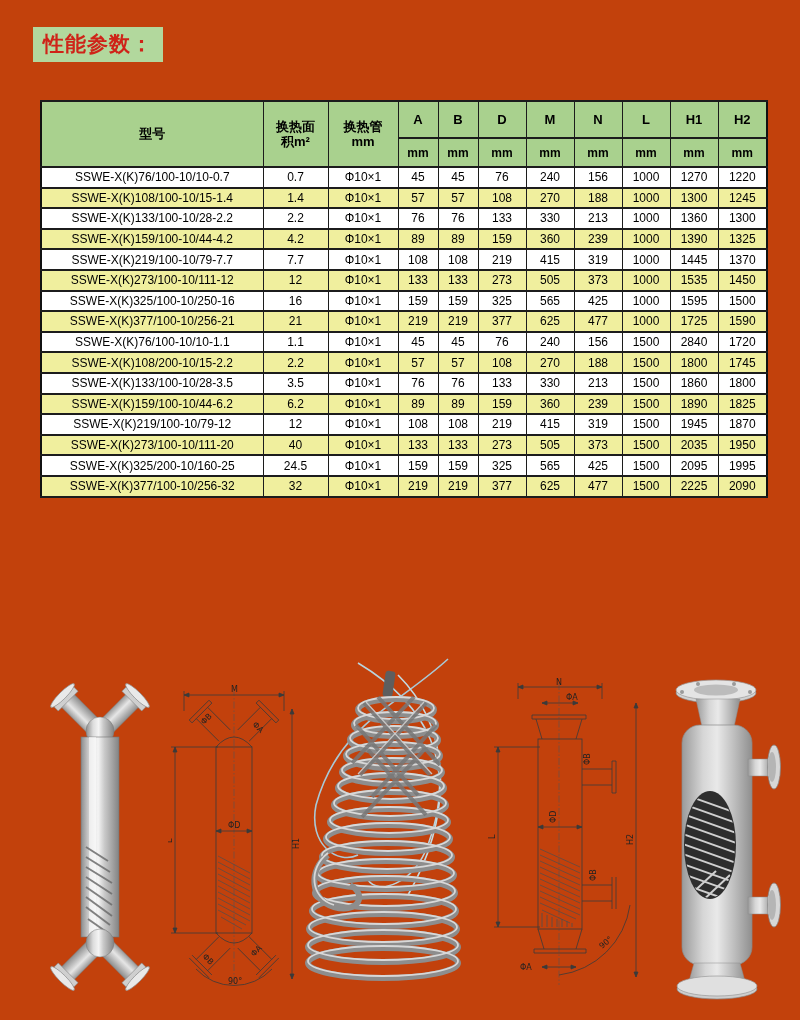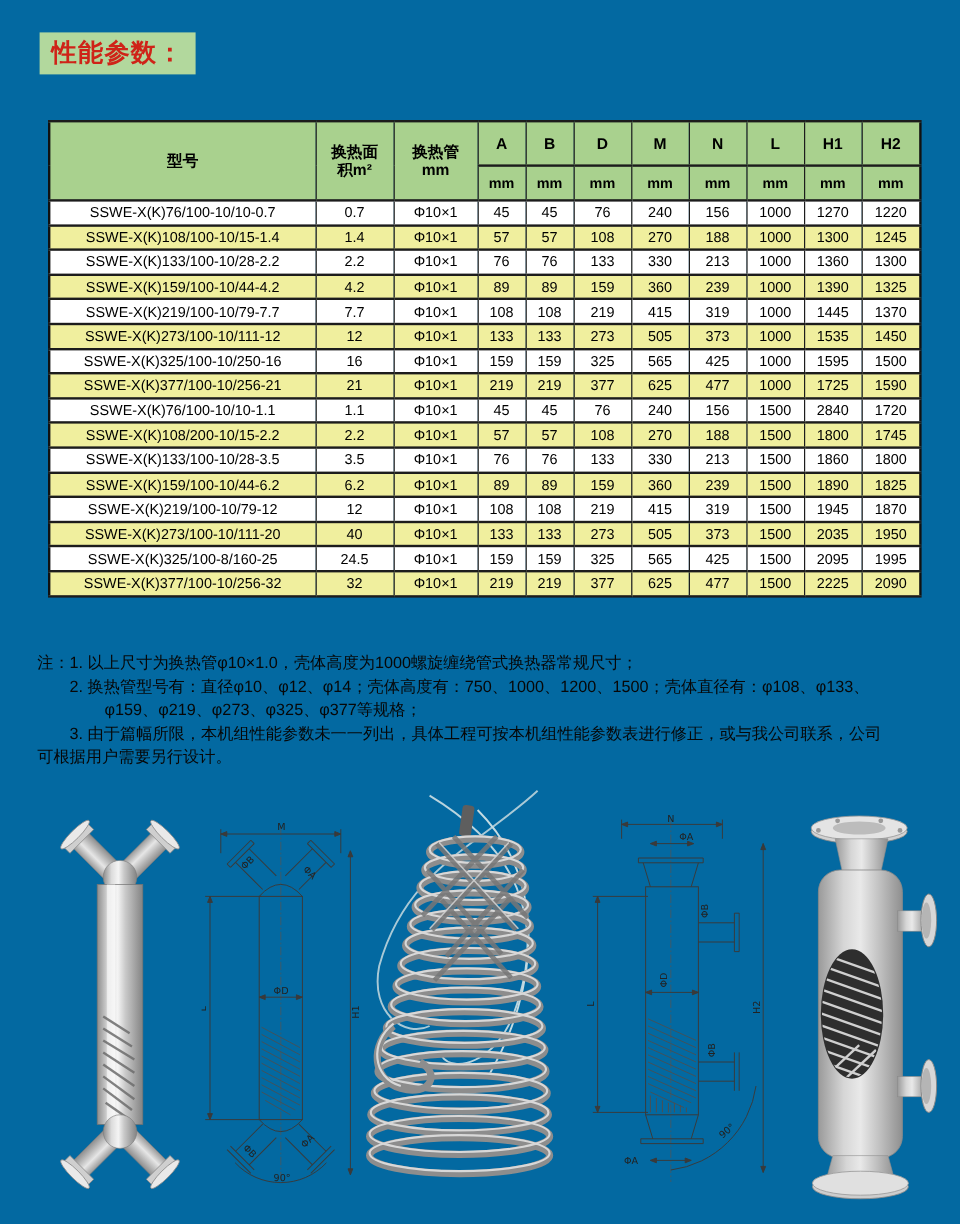--- a/index.html
+++ b/index.html
@@ -1,18 +1,18 @@
 <!DOCTYPE html>
 <html><head>
 <meta charset="utf-8">
 <style>
   * { box-sizing: border-box; margin: 0; padding: 0; }
   html, body { width: 800px; background: #ffffff; }
   body { font-family: "Liberation Sans", "DejaVu Sans", sans-serif; }
-  .page { position: relative; width: 800px; height: 1020px; background: #0369a1; overflow: hidden; }
+  .page { position: relative; width: 800px; height: 1020px; background: #c2410c; overflow: hidden; }
 
   
   .title-box {
     position: absolute; left: 33px; top: 27px;
     background: #b2d89d; padding: 3px 10px 4px 10px;
     color: #cf2318; font-weight: bold; font-size: 21px; letter-spacing: 1px;
   }
 
   
   table.spec { position: absolute; left: 40px; top: 100px; width: 726px;
@@ -280,21 +280,21 @@
           <td>133</td>
           <td>133</td>
           <td>273</td>
           <td>505</td>
           <td>373</td>
           <td>1500</td>
           <td>2035</td>
           <td>1950</td>
         </tr>
         <tr class="row-white">
-          <td>SSWE-X(K)325/100-8/160-25</td>
+          <td>SSWE-X(K)325/200-10/160-25</td>
           <td>24.5</td>
           <td>Φ10×1</td>
           <td>159</td>
           <td>159</td>
           <td>325</td>
           <td>565</td>
           <td>425</td>
           <td>1500</td>
           <td>2095</td>
           <td>1995</td>
@@ -308,27 +308,20 @@
           <td>377</td>
           <td>625</td>
           <td>477</td>
           <td>1500</td>
           <td>2225</td>
           <td>2090</td>
         </tr>
       </tbody>
   </table>
 
-  <div class="notes">
-    <p>注：1. 以上尺寸为换热管φ10×1.0，壳体高度为1000螺旋缠绕管式换热器常规尺寸；</p>
-    <p class="ind1">2. 换热管型号有：直径φ10、φ12、φ14；壳体高度有：750、1000、1200、1500；壳体直径有：φ108、φ133、</p>
-    <p class="ind2">φ159、φ219、φ273、φ325、φ377等规格；</p>
-    <p class="ind1">3. 由于篇幅所限，本机组性能参数未一一列出，具体工程可按本机组性能参数表进行修正，或与我公司联系，公司</p>
-    <p>可根据用户需要另行设计。</p>
-  </div>
 
   <div class="figures">
 
     <div class="figure fig-photo-1">
       <svg width="128" height="320" viewBox="0 0 128 320">
         <defs>
           <linearGradient id="st" x1="0" y1="0" x2="1" y2="0">
             <stop offset="0" stop-color="#8c8c8c"></stop>
               <stop offset="0.25" stop-color="#dcdcdc"></stop>
             <stop offset="0.45" stop-color="#f4f4f4"></stop>

